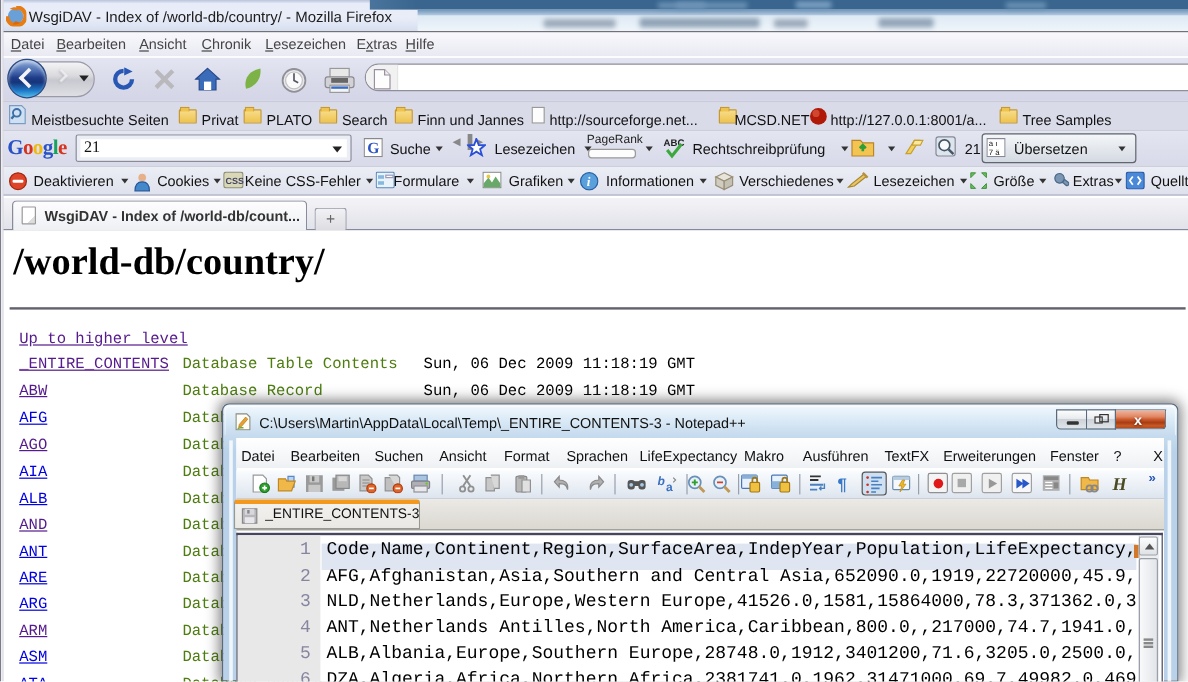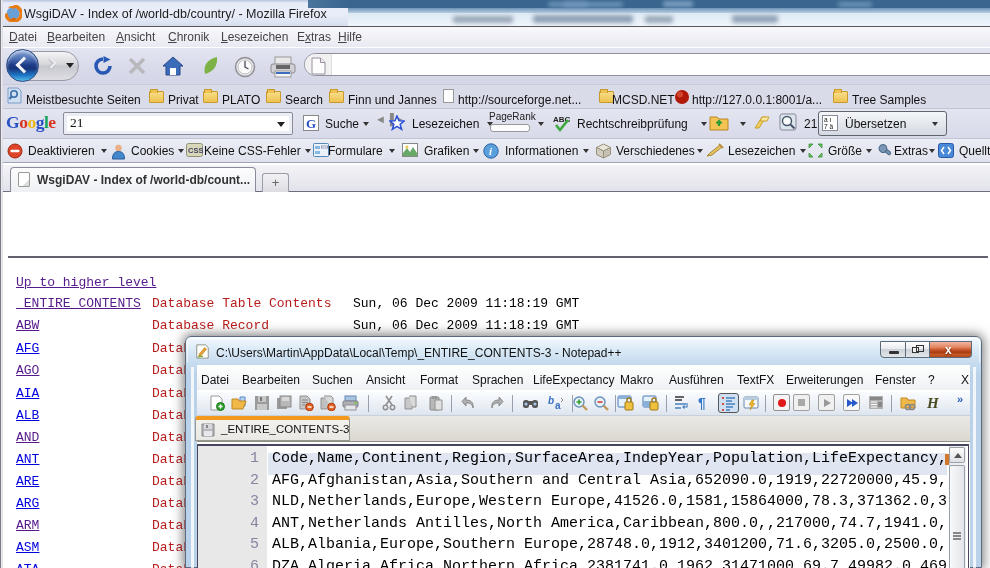--- a/index.html
+++ b/index.html
@@ -84,21 +84,21 @@
 #tab1{left:10px;top:2px;width:246px;height:25px;background:linear-gradient(180deg,#fdfdfe,#eef0f4);border:1px solid #888b98;border-bottom:none;border-radius:4px 4px 0 0;}
 #tab1 .ico{position:absolute;left:7px;top:4px;width:12px;height:15px;background:linear-gradient(135deg,#fff 72%,#ddd 72%),#fff;border:1px solid #999;border-radius:1px}
 #tab1 .txt{position:absolute;left:26px;top:5px;font-size:12px;font-weight:bold;color:#333;white-space:nowrap;overflow:hidden}
 #tabplus{left:262px;top:8px;width:27px;height:19px;background:linear-gradient(180deg,#f2f2f5,#dcdce2);border:1px solid #999daa;border-bottom:none;border-radius:3px 3px 0 0;color:#666;font-size:13px;text-align:center;line-height:17px}
 
 #content{left:0;top:192px;width:990px;height:376px;background:#fff}
 h1{position:absolute;left:11px;top:7px;font-family:"Liberation Serif",serif;font-size:32px;color:#000}
 #hr{left:8px;top:64px;width:980px;height:2px;background:#62626e}
 .mrow{position:absolute;font-family:"Liberation Mono",monospace;font-size:13px;white-space:pre}
 .mrow a{position:absolute;left:16px;top:0}
-.mrow .d{position:absolute;left:152px;top:0;color:#b91c1c}
+.mrow .d{position:absolute;left:152px;top:0;color:#4d7c0f}
 .mrow .t{position:absolute;left:353px;top:0;color:#000}
 a.v{color:#551a8b;}
 a.n{color:#0000e0;text-decoration:underline}
 
 #lborder{left:0;top:0;width:3px;height:568px;background:linear-gradient(90deg,#7c7c88 0,#7c7c88 1px,#f0f0f4 1px,#d8d8e0 3px)}
 </style></head>
 <body>
 <div class="ab" id="titlebar">
   <svg class="ab" style="left:5px;top:5px" width="17" height="17" viewBox="0 0 17 17">
       <circle cx="8" cy="8.5" r="6.5" fill="#6aa0d8"></circle>
@@ -351,20 +351,21 @@
   <span class="it" style="left:959px">Quellte</span>
 </div>
 <div class="ab" id="tabbar">
   <div class="ab" id="tab1">
       <div class="ico"></div>
       <div class="txt">WsgiDAV - Index of /world-db/count...</div>
     </div>
   <div class="ab" id="tabplus">+</div>
 </div>
 <div class="ab" id="content">
+  <h1>/world-db/country/</h1>
   <div class="ab" id="hr"></div>
   <div class="mrow" style="top:83px"><a class="v" style="left:16px" href="#">Up to higher level</a></div>
   <div class="mrow" style="top:104px"><a class="v" href="#">_ENTIRE_CONTENTS</a><span class="d">Database Table Contents</span><span class="t">Sun, 06 Dec 2009 11:18:19 GMT</span></div>
   <div class="mrow" style="top:126px"><a class="v" href="#">ABW</a><span class="d">Database Record</span><span class="t">Sun, 06 Dec 2009 11:18:19 GMT</span></div>
   <div class="mrow" style="top:149px"><a class="n" href="#">AFG</a><span class="d">Database Record</span></div>
   <div class="mrow" style="top:171px"><a class="v" href="#">AGO</a><span class="d">Database Record</span></div>
   <div class="mrow" style="top:194px"><a class="n" href="#">AIA</a><span class="d">Database Record</span></div>
   <div class="mrow" style="top:216px"><a class="n" href="#">ALB</a><span class="d">Database Record</span></div>
   <div class="mrow" style="top:238px"><a class="v" href="#">AND</a><span class="d">Database Record</span></div>
   <div class="mrow" style="top:260px"><a class="n" href="#">ANT</a><span class="d">Database Record</span></div>

